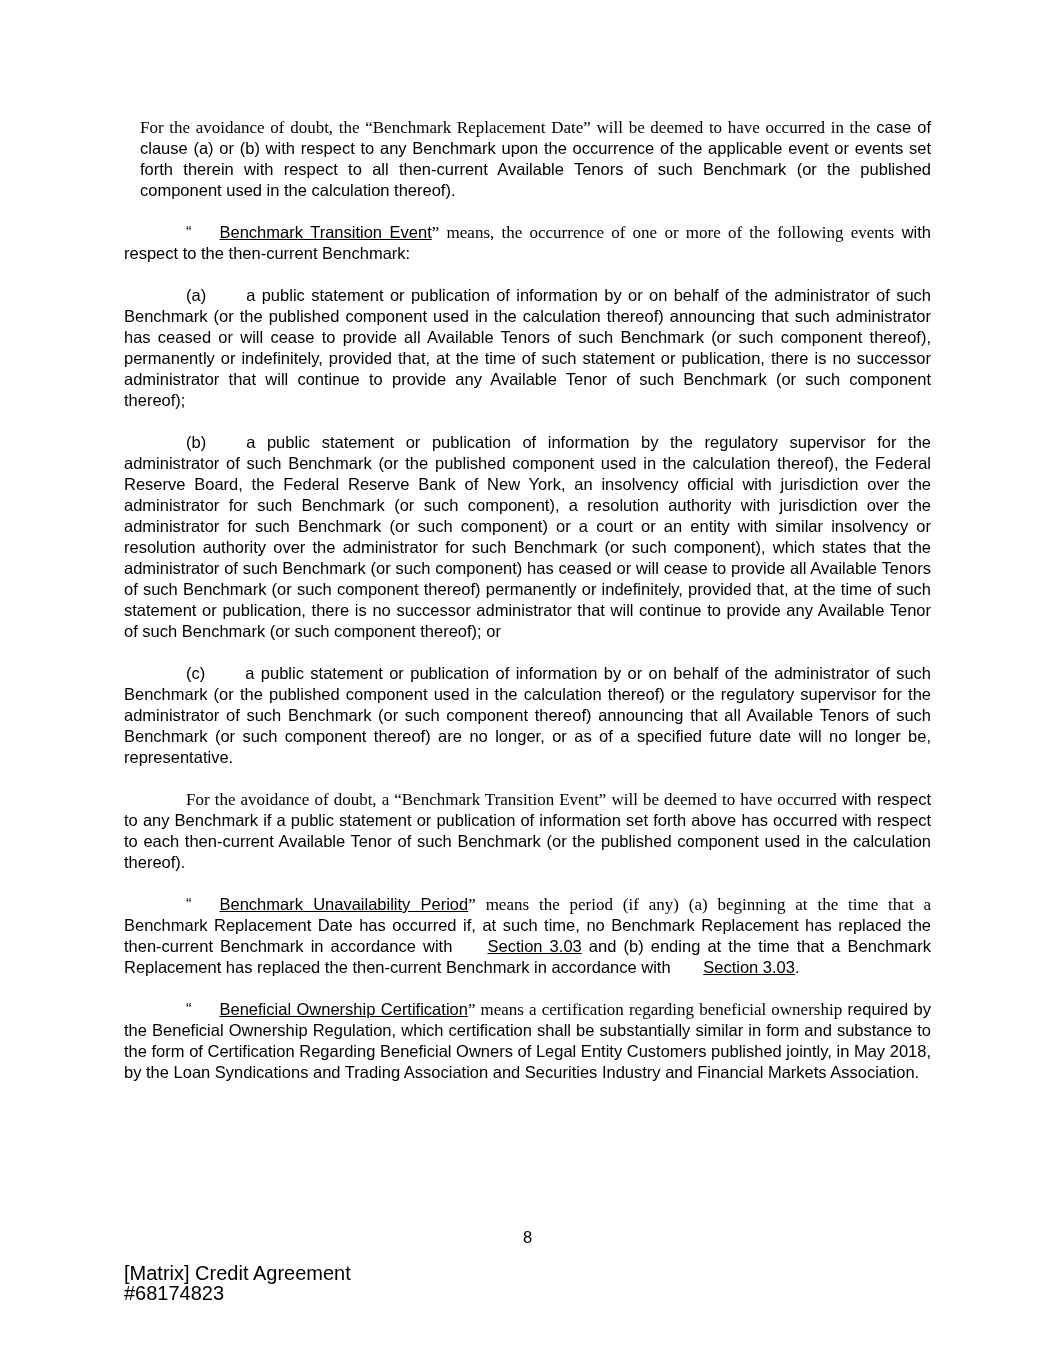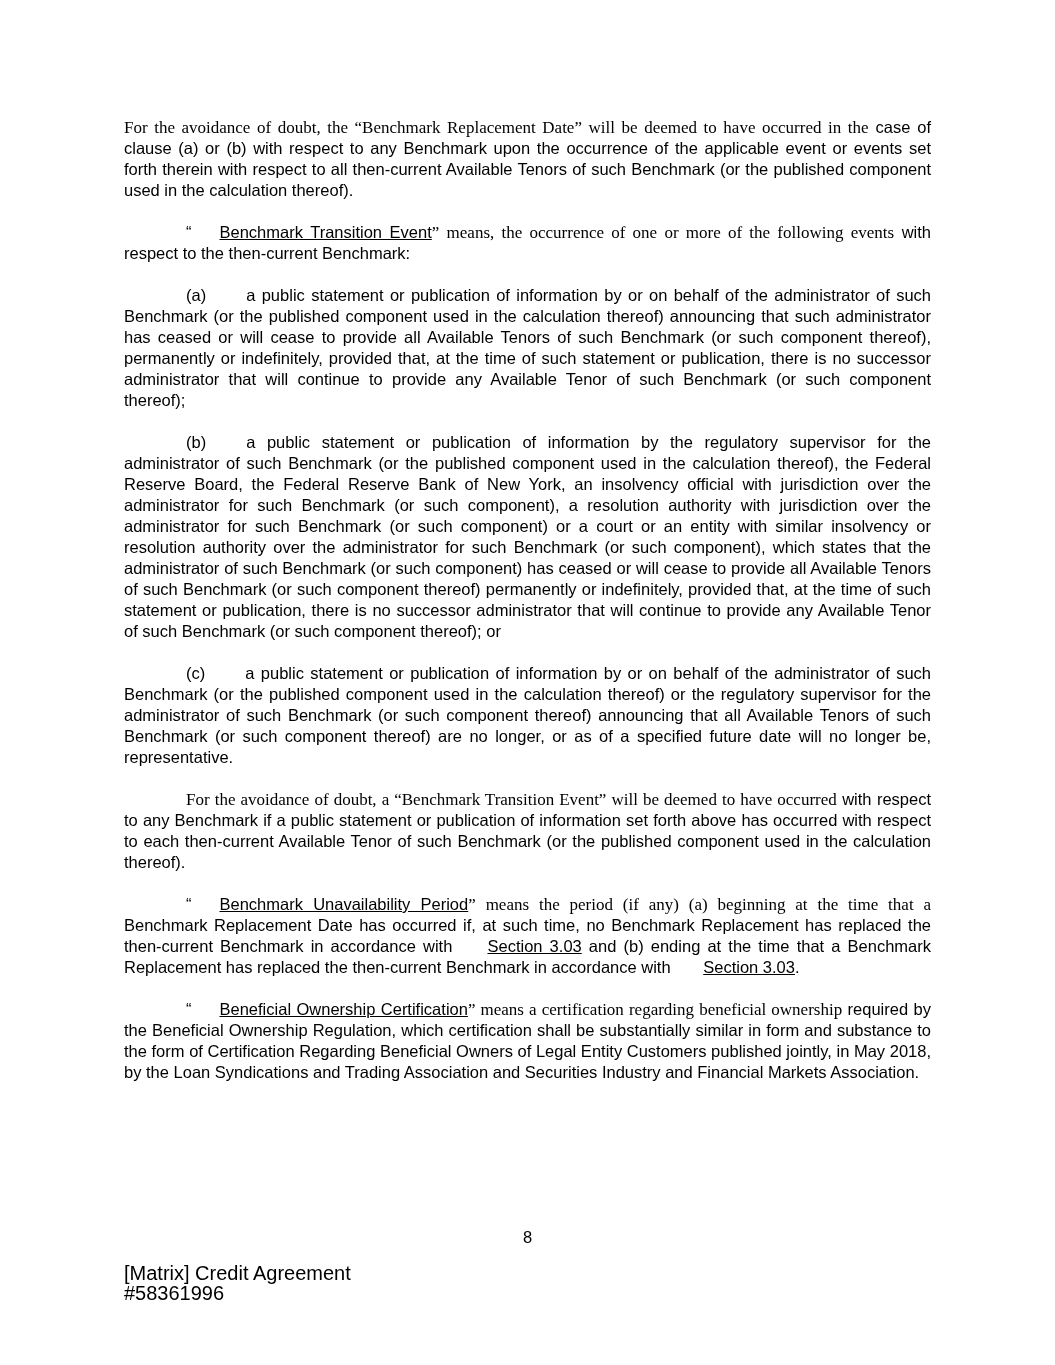--- a/index.html
+++ b/index.html
@@ -17,21 +17,21 @@
     left: 124px;
     top: 117px;
     width: 807px;
   }
   .para {
     margin: 21px 0 0 0;
     text-align: justify;
     font-size: 16.5px;
     line-height: 21px;
   }
-  .para:first-child { margin-top: 0; }
+  .para:first-child { margin-top: 0; margin-left: 16px; }
   .indent { text-indent: 62px; }
   .serif {
     font-family: "Liberation Serif", serif;
     font-size: 17px;
   }
   .u { text-decoration: underline; padding-left: 28px; }
   .tab { display: inline-block; width: 40px; }
   .page-number {
     position: absolute;
     left: 0;
@@ -70,16 +70,16 @@
     <p class="para indent"><span>“</span><span class="u">Benchmark Unavailability Period</span><span class="serif">” means the period (if any) (a) beginning at the time that a</span><span> Benchmark Replacement Date has occurred if, at such time, no Benchmark Replacement has replaced the then-current Benchmark in accordance with </span><span class="u">Section 3.03</span><span> and (b) ending at the time that a Benchmark Replacement has replaced the then-current Benchmark in accordance with </span><span class="u">Section 3.03</span><span>.</span></p>
 
     <p class="para indent"><span>“</span><span class="u">Beneficial Ownership Certification</span><span class="serif">” means a certification regarding beneficial ownership</span><span> required by the Beneficial Ownership Regulation, which certification shall be substantially similar in form and substance to the form of Certification Regarding Beneficial Owners of Legal Entity Customers published jointly, in May 2018, by the Loan Syndications and Trading Association and Securities Industry and Financial Markets Association.</span></p>
 
   </div>
 
   <div class="page-number">8</div>
 
   <div class="footer">
     <div>[Matrix] Credit Agreement</div>
-    <div>#58361996</div>
+    <div>#68174823</div>
   </div>
 
 </div>
 
 </body></html>

